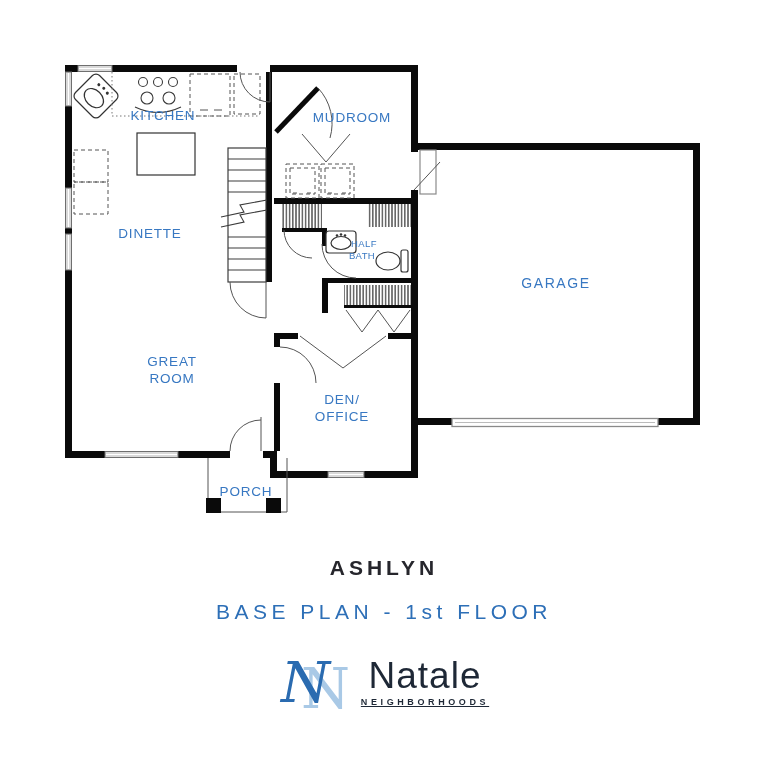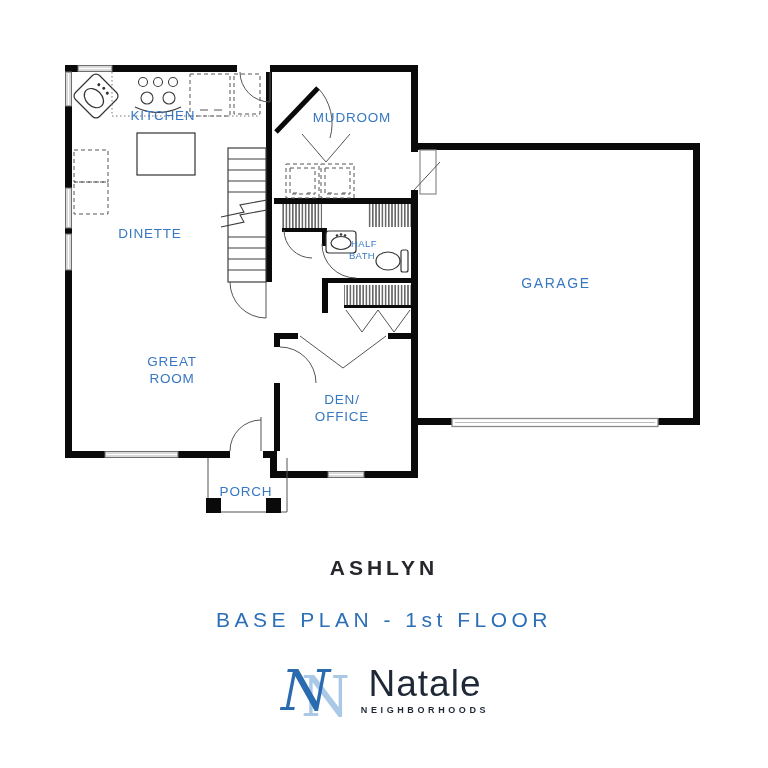--- a/index.html
+++ b/index.html
@@ -16,28 +16,28 @@
   .win{fill:#d9d9d9;stroke:#6f6f6f;stroke-width:1;}
   .winline{stroke:#fff;stroke-width:1;}
   .room-label{fill:var(--label_blue);font-family:"Liberation Sans",sans-serif;
     font-size:13.5px;letter-spacing:0.8px;text-anchor:middle;font-weight:500;}
   .room-label-sm{fill:var(--label_blue);font-family:"Liberation Sans",sans-serif;
     font-size:9.5px;letter-spacing:0.4px;text-anchor:middle;font-weight:500;}
   .garage-label{font-size:14px;letter-spacing:1.6px;}
   
   .footer{position:absolute;left:0;top:556px;width:768px;text-align:center;}
   .plan-name{font-size:21px;font-weight:700;letter-spacing:4px;color:var(--title_dark);}
-  .plan-subtitle{margin-top:28px;font-size:21px;font-weight:500;letter-spacing:4.5px;
+  .plan-subtitle{margin-top:20px;font-size:21px;font-weight:500;letter-spacing:4.5px;
     color:var(--subtitle_blue);}
   .logo-row{margin-top:20px;display:flex;align-items:center;justify-content:center;gap:10px;}
   .logo-text{text-align:center;}
   .brand{font-size:37px;line-height:38px;color:var(--brand_navy);font-weight:500;
     letter-spacing:1px;}
   .tagline{font-size:9px;font-weight:700;letter-spacing:3.6px;color:var(--brand_navy);
-    margin-top:2px;}
+    margin-top:2px;text-decoration:underline;}
   .mono-n{font-family:"DejaVu Serif",serif;}
 </style>
 </head>
 <body>
 
 <div class="page">
   <div class="plan-wrap">
     <svg width="768" height="548" viewBox="0 0 768 548">
       <defs>
         <pattern id="hatch" width="3.2" height="8" patternUnits="userSpaceOnUse">

